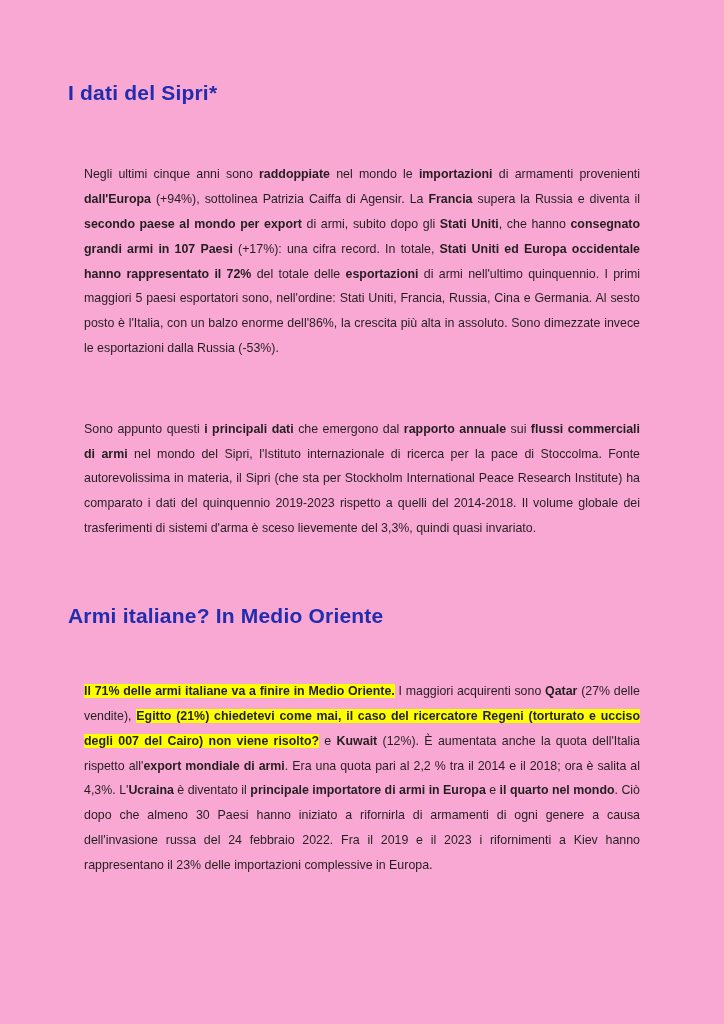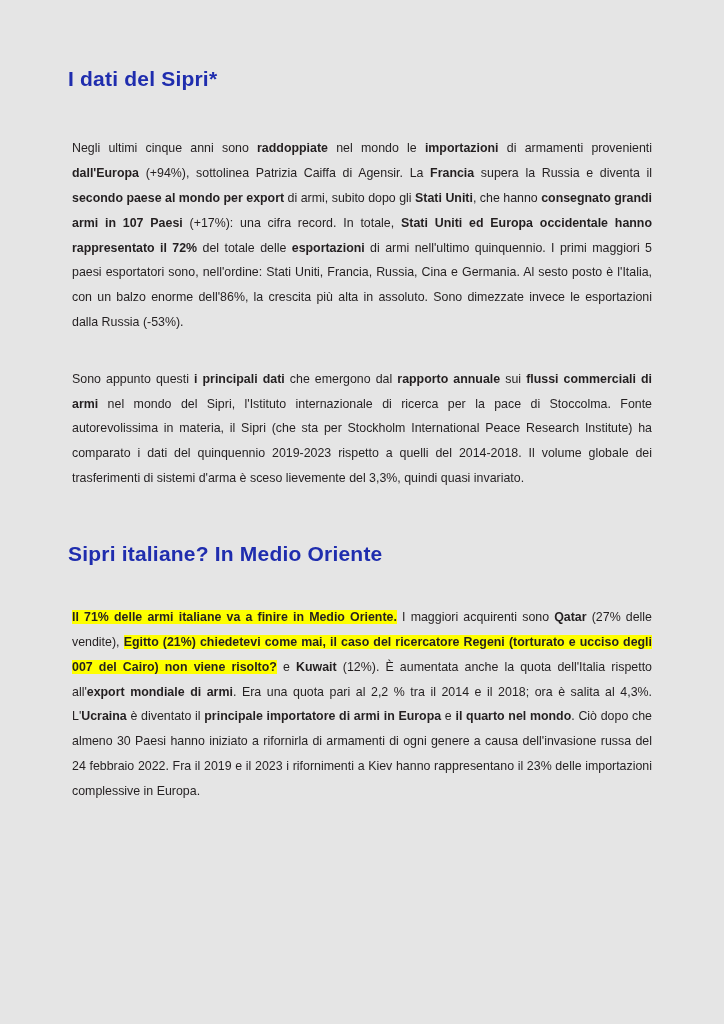--- a/index.html
+++ b/index.html
@@ -11,22 +11,22 @@
     width: 724px;
     min-height: 1024px;
     font-family: "Liberation Sans", sans-serif;
     color: #231f20;
     -webkit-font-smoothing: antialiased;
   }
   .page {
     width: 724px;
     min-height: 1024px;
     box-sizing: border-box;
-    padding: 46px 68px 40px 68px;
-    background: #e5e5e5;
+    padding: 60px 68px 40px 68px;
+    background: #f9a8d4;
     position: relative;
   }
   h1.doc-heading {
     font-size: 21px;
     line-height: 1.25;
     font-weight: bold;
     color: #1f2dae;
     margin: 20px 0 0 0;
     letter-spacing: 0.2px;
   }
@@ -36,21 +36,21 @@
     font-weight: bold;
     color: #1f2dae;
     margin: 0 0 0 0;
     letter-spacing: 0.2px;
   }
   .para {
     font-size: 12.4px;
     line-height: 2.0;
     text-align: justify;
     color: #231f20;
-    margin: 4px;
+    margin: 16px;
   }
   .spacer-1 { height: 40px; }
   .spacer-2 { height: 24px; }
   .spacer-3 { height: 46px; }
   .spacer-4 { height: 34px; }
   b, strong { font-weight: bold; }
   .hl {
     background: #feff00;
     font-weight: bold;
   }
@@ -65,19 +65,19 @@
   <div class="spacer-1"></div>
 
   <p class="para"><span>Negli ultimi cinque anni sono </span><b>raddoppiate</b><span> nel mondo le </span><b>importazioni</b><span> di armamenti provenienti </span><b>dall'Europa</b><span> (+94%), sottolinea Patrizia Caiffa di Agensir. La </span><b>Francia</b><span> supera la Russia e diventa il </span><b>secondo paese al mondo per export</b><span> di armi, subito dopo gli </span><b>Stati Uniti</b><span>, che hanno </span><b>consegnato grandi armi in 107 Paesi</b><span> (+17%): una cifra record. In totale, </span><b>Stati Uniti ed Europa occidentale hanno rappresentato il 72%</b><span> del totale delle </span><b>esportazioni</b><span> di armi nell'ultimo quinquennio. I primi maggiori 5 paesi esportatori sono, nell'ordine: Stati Uniti, Francia, Russia, Cina e Germania. Al sesto posto è l'Italia, con un balzo enorme dell'86%, la crescita più alta in assoluto. Sono dimezzate invece le esportazioni dalla Russia (-53%).</span></p>
 
   <div class="spacer-2"></div>
 
   <p class="para"><span>Sono appunto questi </span><b>i principali dati</b><span> che emergono dal </span><b>rapporto annuale</b><span> sui </span><b>flussi commerciali di armi</b><span> nel mondo del Sipri, l'Istituto internazionale di ricerca per la pace di Stoccolma. Fonte autorevolissima in materia, il Sipri (che sta per Stockholm International Peace Research Institute) ha comparato i dati del quinquennio 2019-2023 rispetto a quelli del 2014-2018. Il volume globale dei trasferimenti di sistemi d'arma è sceso lievemente del 3,3%, quindi quasi invariato.</span></p>
 
   <div class="spacer-3"></div>
 
-  <h2 class="doc-heading-2">Sipri italiane? In Medio Oriente</h2>
+  <h2 class="doc-heading-2">Armi italiane? In Medio Oriente</h2>
 
   <div class="spacer-4"></div>
 
   <p class="para"><span class="hl">Il </span><b class="hl">71% delle armi italiane</b><span class="hl"> va a finire in </span><b class="hl">Medio Oriente</b><span class="hl">.</span><span> I maggiori acquirenti sono </span><b>Qatar</b><span> (27% delle vendite), </span><b class="hl">Egitto</b><span class="hl"> (21%) chiedetevi come mai, il caso del ricercatore Regeni (torturato e ucciso degli 007 del Cairo) non viene risolto?</span><span> e </span><b>Kuwait</b><span> (12%). È aumentata anche la quota dell'Italia rispetto all'</span><b>export mondiale di armi</b><span>. Era una quota pari al 2,2 % tra il 2014 e il 2018; ora è salita al 4,3%. L'</span><b>Ucraina</b><span> è diventato il </span><b>principale importatore di armi in Europa</b><span> e </span><b>il quarto nel mondo</b><span>. Ciò dopo che almeno 30 Paesi hanno iniziato a rifornirla di armamenti di ogni genere a causa dell'invasione russa del 24 febbraio 2022. Fra il 2019 e il 2023 i rifornimenti a Kiev hanno rappresentano il 23% delle importazioni complessive in Europa.</span></p>
 
 </div>
 
 </body></html>

